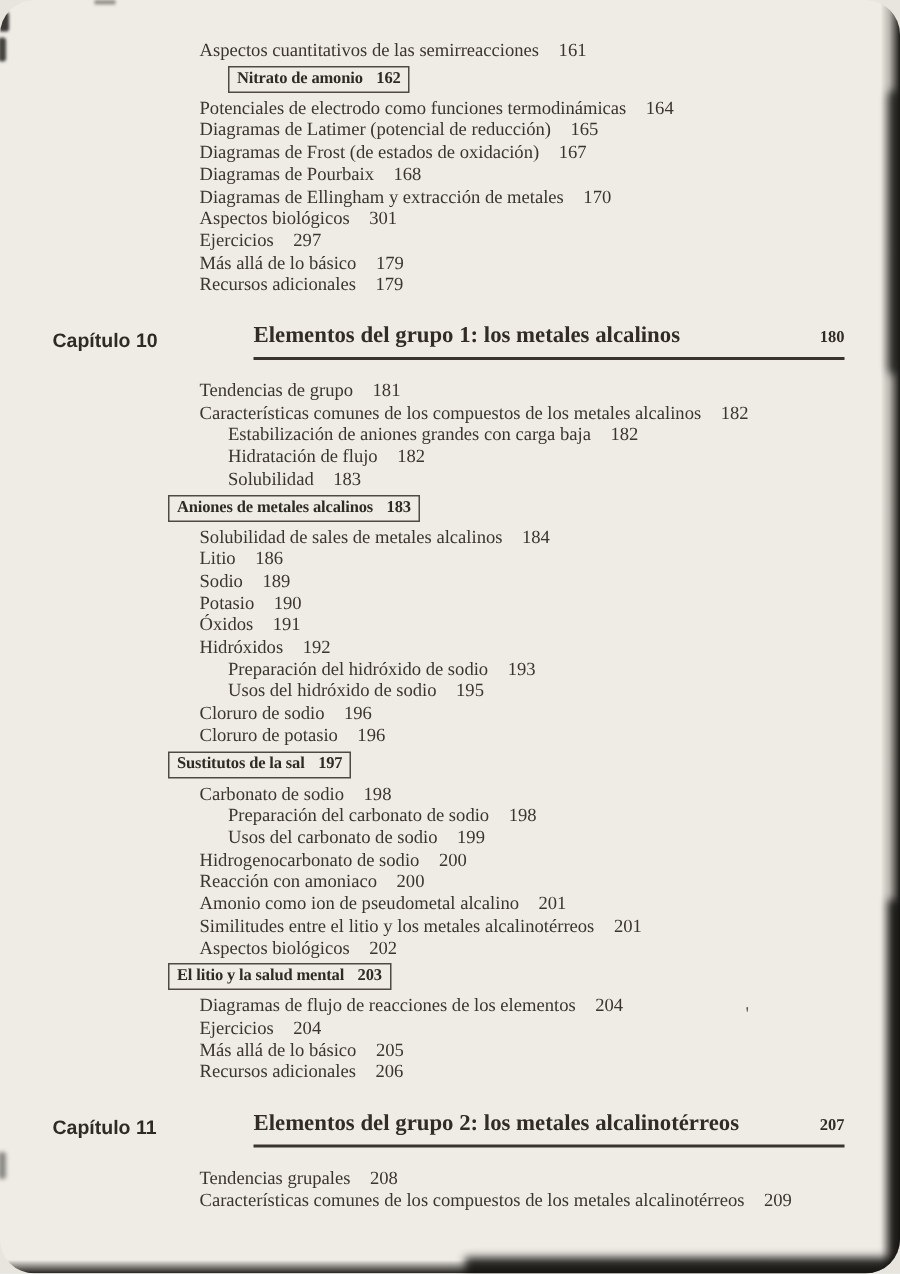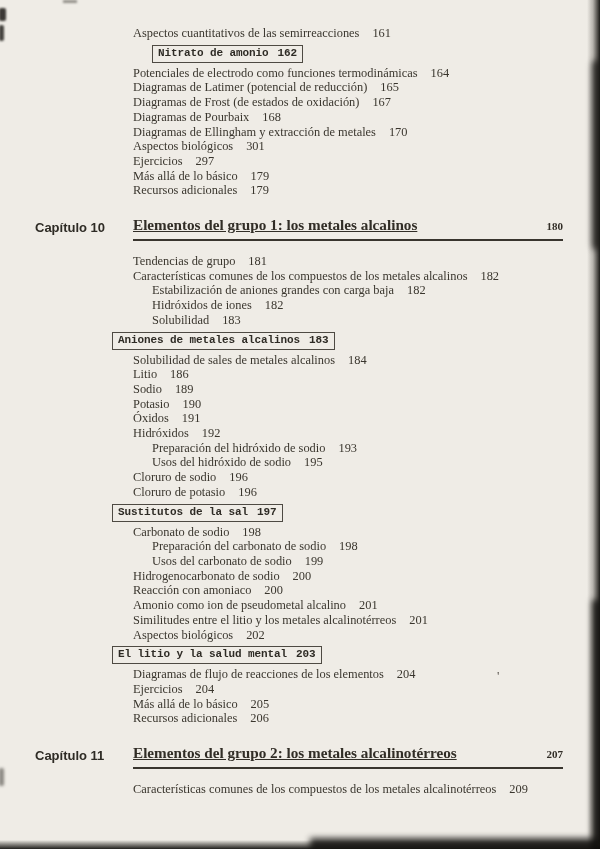--- a/index.html
+++ b/index.html
@@ -3,48 +3,49 @@
 <meta charset="utf-8">
 <style>
   * { margin:0; padding:0; box-sizing:border-box; }
   html,body { width:600px; height:849px; }
   body { background:#e8e5df; overflow:hidden; }
   .page {
     position:relative; width:600px; height:849px; overflow:hidden;
     background:#efece6;
     font-family:"Liberation Serif", serif;
     color:#3a362e;
+    border-radius:23px;
   }
   .content { position:relative; padding-top:26px; }
   .entry { font-size:12.4px; line-height:14.7px; white-space:nowrap; }
   .lvl0 { padding-left:133px; }
   .lvl1 { padding-left:152px; }
   .lvl2 { padding-left:112px; }
   .entry .pg { margin-left:13px; }
   .box-row { margin:1px 0 3px; }
   .tocbox {
     display:inline-block; border:1px solid #4e4a43;
     padding:1px 5px 2px;
-    font-family:Liberation Mono, monospace; font-weight:bold;
+    font-family:Liberation Serif, serif; font-weight:bold;
     font-size:11px; line-height:13px; letter-spacing:-0.1px;
     color:#2e2b25; white-space:nowrap;
   }
   .tocbox .pg { margin-left:9px; }
-  .chapter { position:relative; margin-top:18px; margin-bottom:13px; }
+  .chapter { position:relative; margin-top:18px; margin-bottom:13px;padding-left:36px; }
   .chapter-inner {
     margin-left:133px; margin-right:37px;
     border-bottom:2px solid #39352e; padding-bottom:5px;
     display:flex; align-items:baseline;
   }
   .chapter-label {
     position:absolute; left:35px; top:4px;
     font-family:"Liberation Sans", sans-serif; font-weight:bold;
     font-size:13px; color:#2e2b25; white-space:nowrap;
   }
-  .chapter-title { font-weight:bold; font-size:15.2px; color:#312d26; flex:1; white-space:nowrap;text-decoration:underline; }
+  .chapter-title { font-weight:bold; font-size:15.2px; color:#312d26; flex:1; white-space:nowrap; }
   .chapter-page { font-weight:bold; font-size:11px; color:#312d26; }
   
   .artifact { position:absolute; pointer-events:none; }
   .edge-right {
     right:0; top:0; width:13px; height:100%;
     background:linear-gradient(to right, rgba(60,56,50,0) 0%, rgba(55,51,45,0.30) 45%, rgba(32,30,26,0.75) 80%, rgba(15,14,12,0.95) 100%);
   }
   .blob-right-top { right:-2px; top:60px; width:10px; height:190px; background:rgba(22,20,17,0.75); filter:blur(3px); border-radius:5px; }
   .blob-right-bottom { right:-2px; top:600px; width:10px; height:260px; background:rgba(16,15,13,0.85); filter:blur(3px); }
   .edge-bottom {
@@ -77,21 +78,21 @@
       <div class="chapter">
         <span class="chapter-label">Capítulo 10</span>
         <div class="chapter-inner">
           <span class="chapter-title">Elementos del grupo 1: los metales alcalinos</span>
           <span class="chapter-page">180</span>
         </div>
       </div>
       <div class="entry lvl0"><span class="t">Tendencias de grupo</span><span class="pg">181</span></div>
       <div class="entry lvl0"><span class="t">Características comunes de los compuestos de los metales alcalinos</span><span class="pg">182</span></div>
       <div class="entry lvl1"><span class="t">Estabilización de aniones grandes con carga baja</span><span class="pg">182</span></div>
-      <div class="entry lvl1"><span class="t">Hidróxidos de iones</span><span class="pg">182</span></div>
+      <div class="entry lvl1"><span class="t">Hidratación de flujo</span><span class="pg">182</span></div>
       <div class="entry lvl1"><span class="t">Solubilidad</span><span class="pg">183</span></div>
       <div class="box-row lvl2"><span class="tocbox"><span class="bt">Aniones de metales alcalinos</span><span class="pg">183</span></span></div>
       <div class="entry lvl0"><span class="t">Solubilidad de sales de metales alcalinos</span><span class="pg">184</span></div>
       <div class="entry lvl0"><span class="t">Litio</span><span class="pg">186</span></div>
       <div class="entry lvl0"><span class="t">Sodio</span><span class="pg">189</span></div>
       <div class="entry lvl0"><span class="t">Potasio</span><span class="pg">190</span></div>
       <div class="entry lvl0"><span class="t">Óxidos</span><span class="pg">191</span></div>
       <div class="entry lvl0"><span class="t">Hidróxidos</span><span class="pg">192</span></div>
       <div class="entry lvl1"><span class="t">Preparación del hidróxido de sodio</span><span class="pg">193</span></div>
       <div class="entry lvl1"><span class="t">Usos del hidróxido de sodio</span><span class="pg">195</span></div>
@@ -111,20 +112,21 @@
       <div class="entry lvl0"><span class="t">Ejercicios</span><span class="pg">204</span></div>
       <div class="entry lvl0"><span class="t">Más allá de lo básico</span><span class="pg">205</span></div>
       <div class="entry lvl0"><span class="t">Recursos adicionales</span><span class="pg">206</span></div>
       <div class="chapter">
         <span class="chapter-label">Capítulo 11</span>
         <div class="chapter-inner">
           <span class="chapter-title">Elementos del grupo 2: los metales alcalinotérreos</span>
           <span class="chapter-page">207</span>
         </div>
       </div>
+      <div class="entry lvl0"><span class="t">Tendencias grupales</span><span class="pg">208</span></div>
       <div class="entry lvl0"><span class="t">Características comunes de los compuestos de los metales alcalinotérreos</span><span class="pg">209</span></div>
     </div>
 
   <div class="artifact edge-right"></div>
   <div class="artifact blob-right-top"></div>
   <div class="artifact blob-right-bottom"></div>
   <div class="artifact edge-bottom"></div>
   <div class="artifact corner-bottom-right"></div>
   <div class="artifact mark-left-1"></div>
   <div class="artifact mark-left-2"></div>

